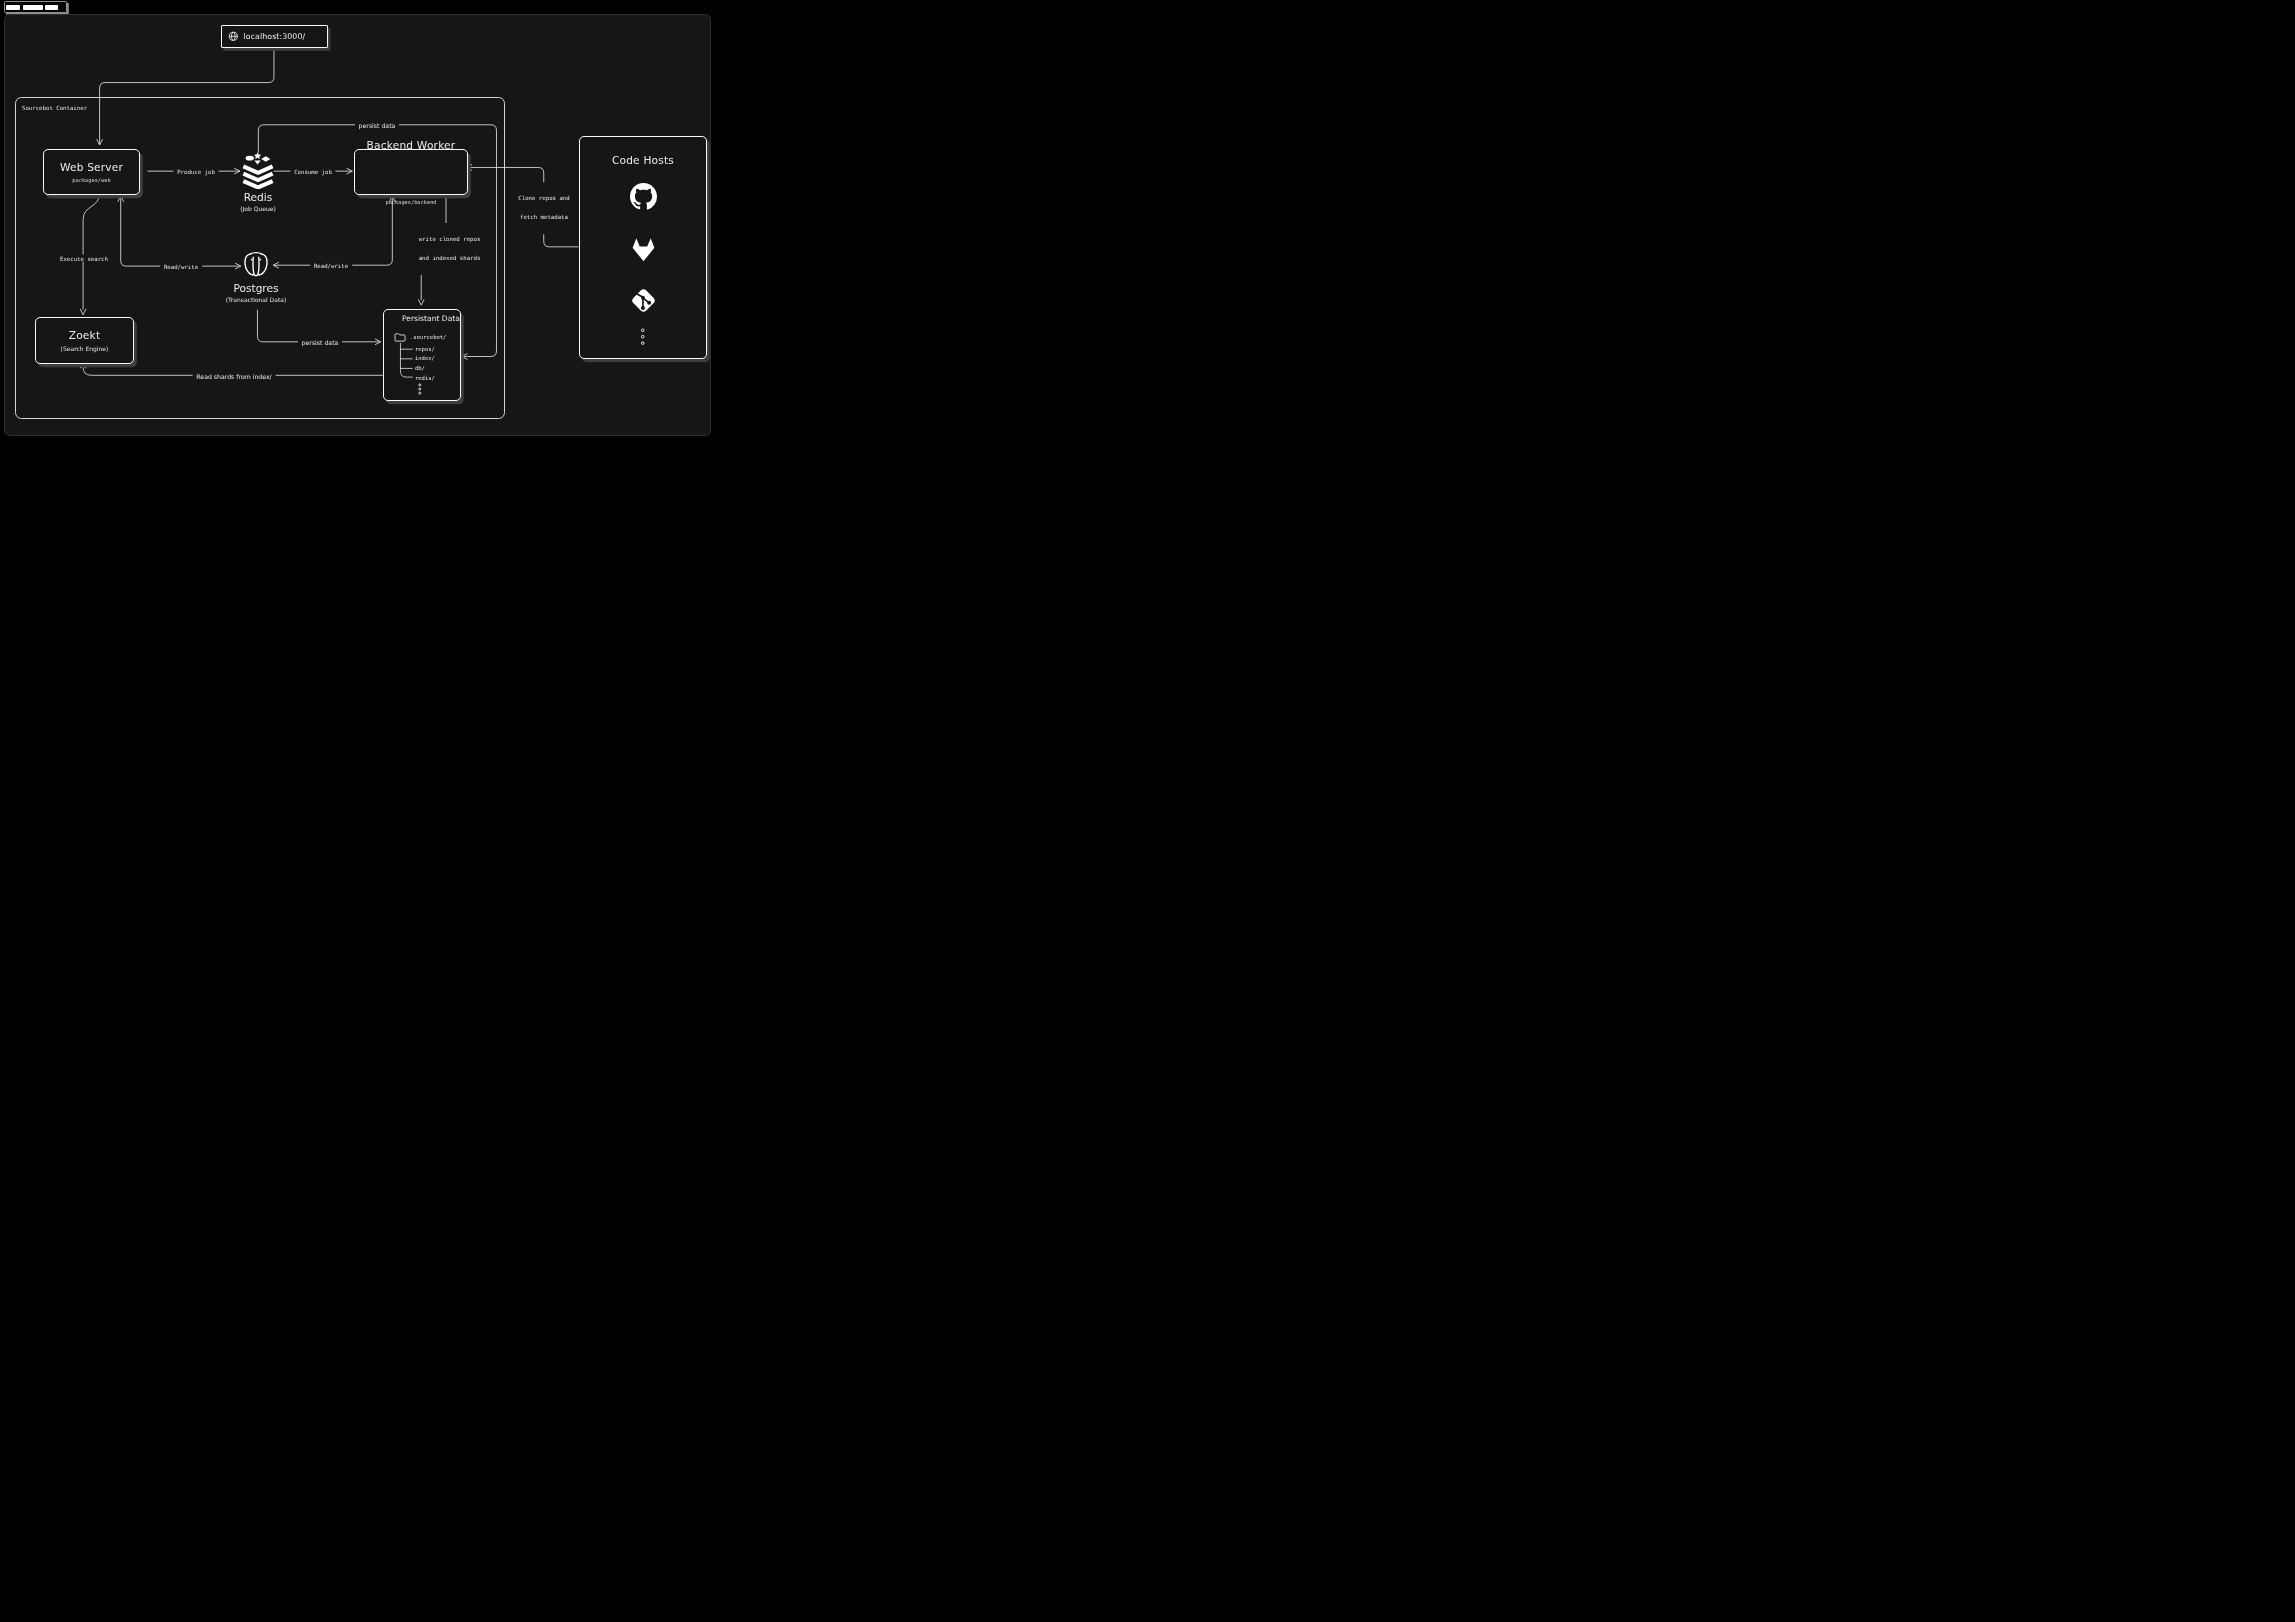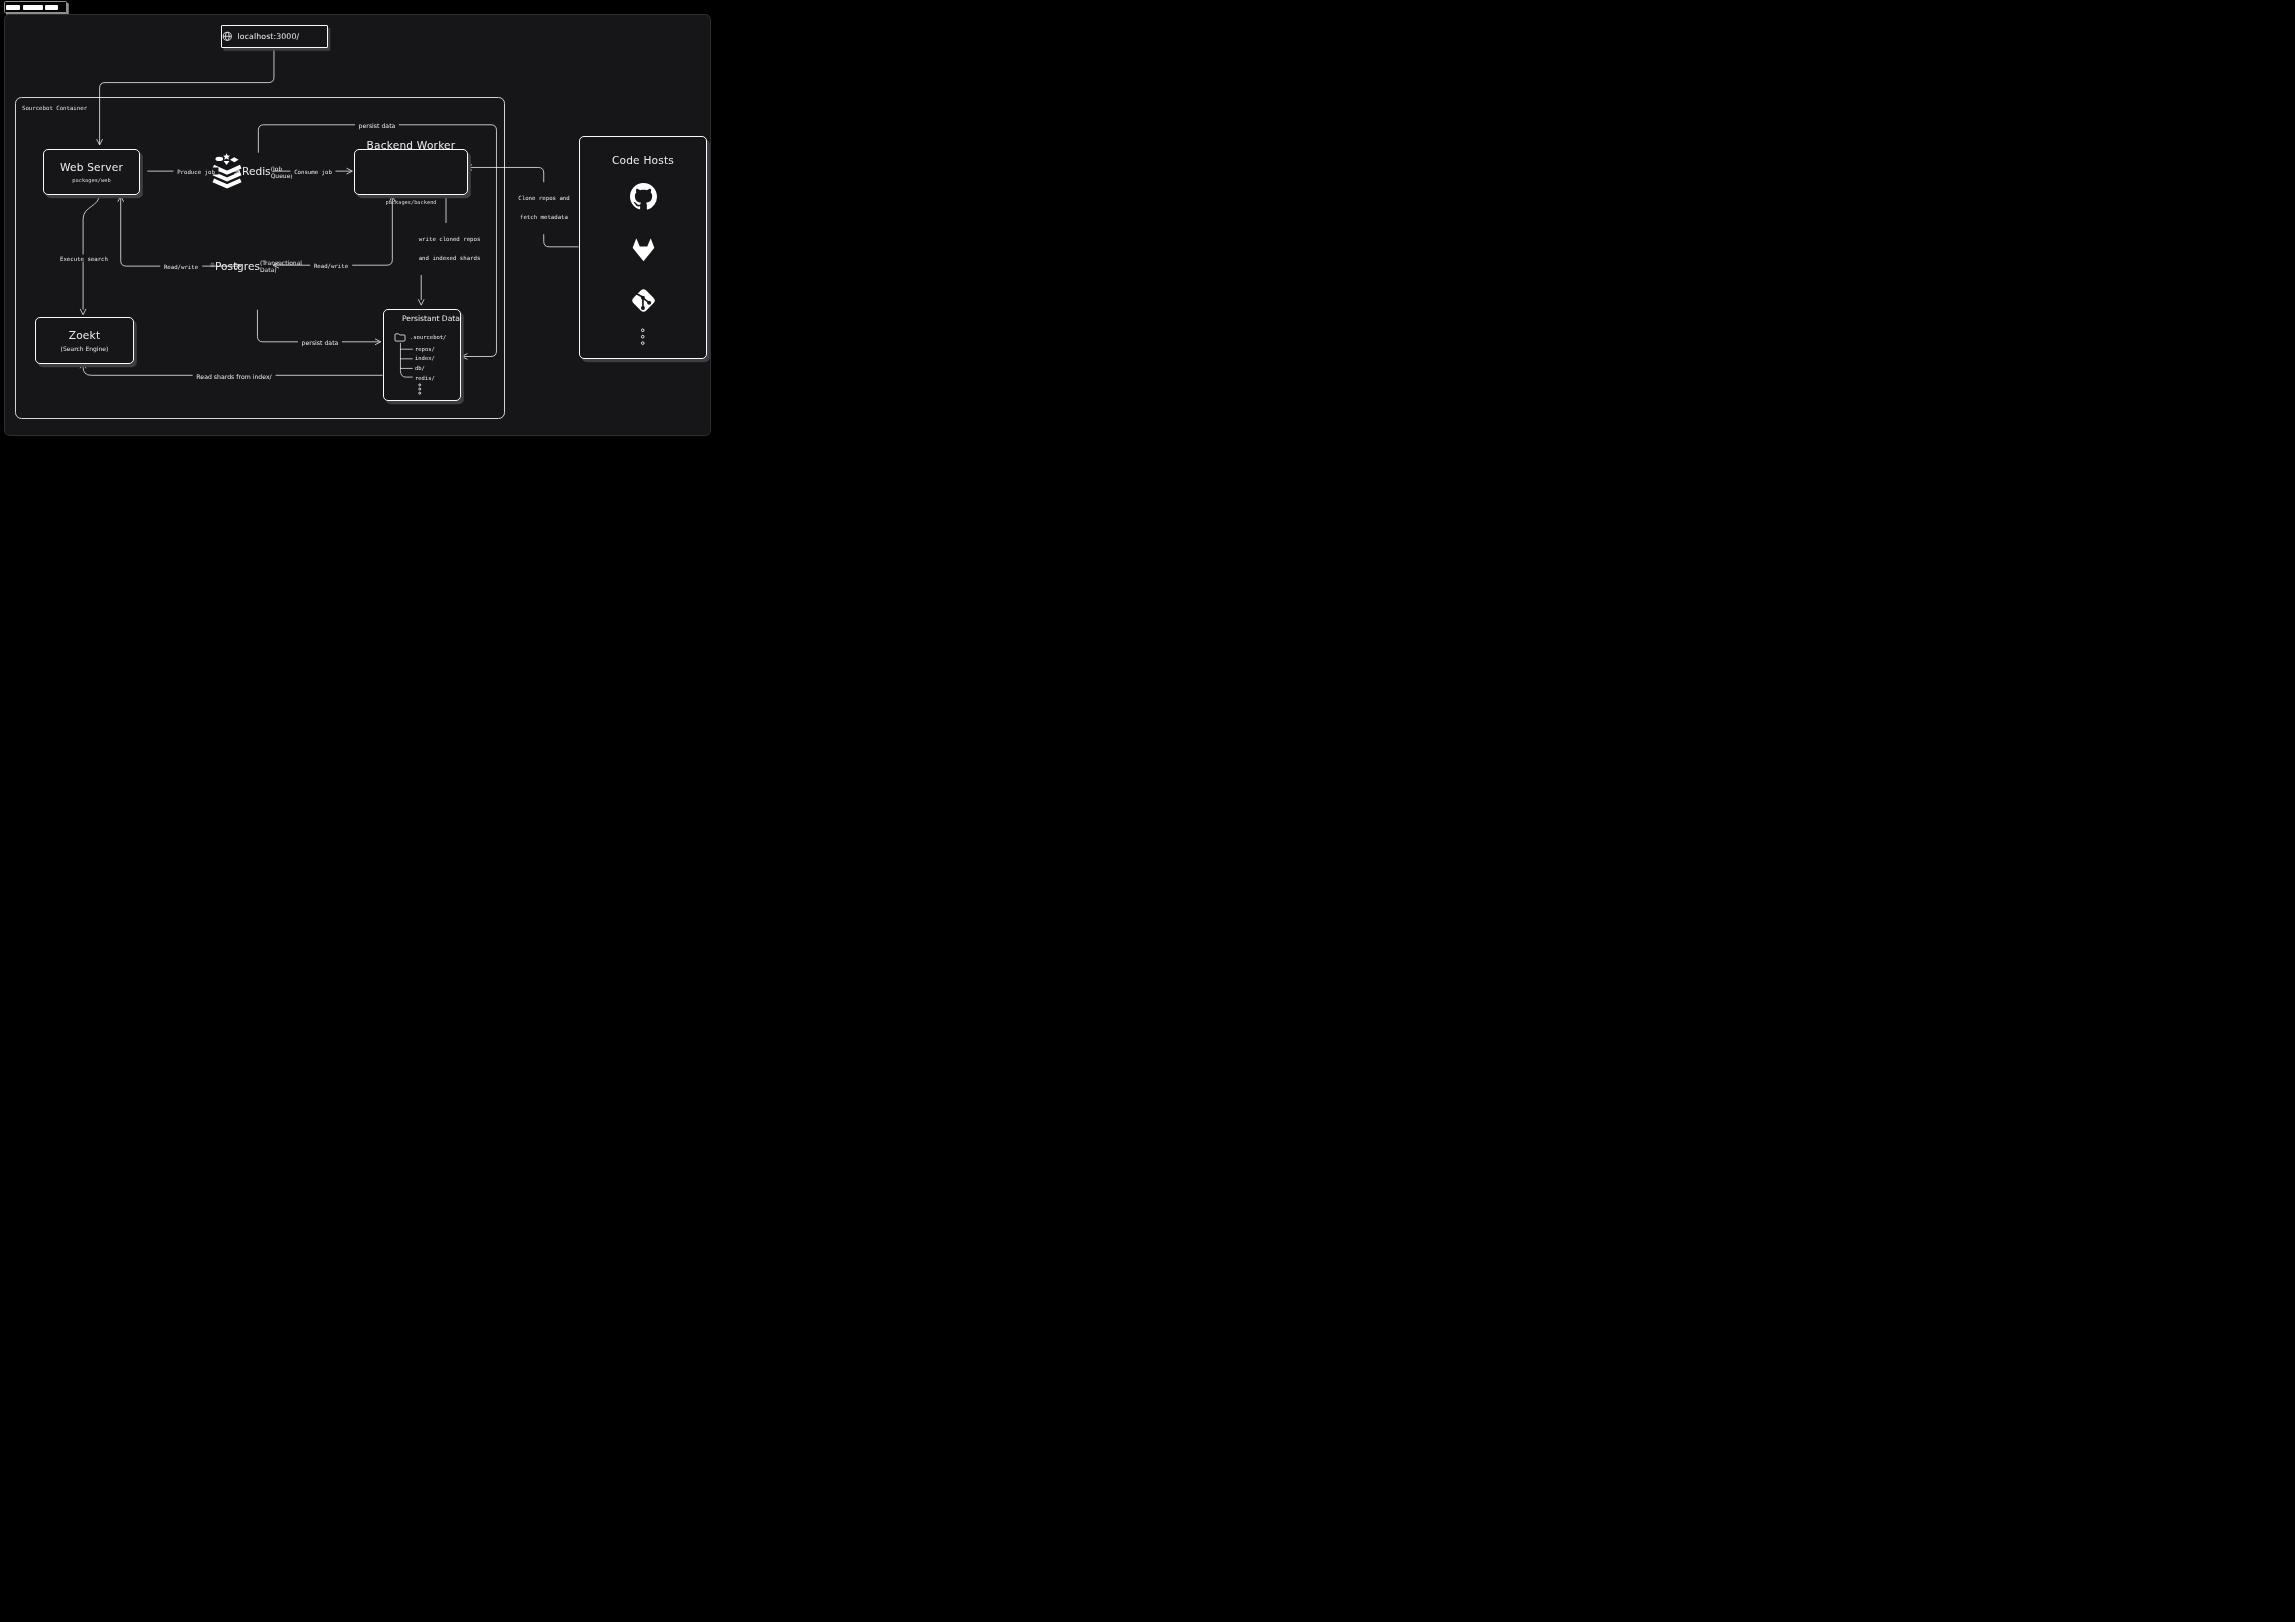--- a/index.html
+++ b/index.html
@@ -6,40 +6,40 @@
   #stage{position:relative;width:714px;height:440px;background:#000;overflow:hidden;
          font-family:"DejaVu Sans",sans-serif;color:#ececec;}
   .panel{position:absolute;left:3.7px;top:13.8px;width:705px;height:420px;background:#161618;
          border:0.9px solid #2f2f33;border-radius:5.5px;}
   
   .node{position:absolute;background:#161618;border:1.1px solid #fafafa;border-radius:5px;
         box-shadow:2.8px 3.2px 0 #3d3d42;display:flex;flex-direction:column;align-items:center;justify-content:center;}
   .node .title{font-size:10.6px;letter-spacing:0.2px;color:#ececec;}
   .node .sub-mono{font-family:"DejaVu Sans Mono",monospace;font-size:5.3px;color:#d8d8dc;margin-top:3.2px;}
   .node .sub-hand{font-size:6px;color:#e4e4e7;margin-top:3.2px;}
-  .freegroup{position:absolute;display:flex;align-items:center;}
+  .freegroup{position:absolute;display:flex;flex-direction:column;align-items:center;}
   .freegroup .title{font-size:10.6px;color:#ececec;margin-top:1.8px;}
   .freegroup .sub-hand{font-size:6px;color:#e4e4e7;margin-top:2.3px;}
   .container-box{position:absolute;left:15px;top:97px;width:488px;height:320px;
                  border:0.9px solid #d4d4d8;border-radius:6.4px;}
   .container-label{position:absolute;left:6px;top:6.9px;font-family:"DejaVu Sans Mono",monospace;
                    font-size:5.7px;color:#e4e4e7;}
   .wires{position:absolute;left:0;top:0;pointer-events:none;}
   .wires path{stroke:#f4f4f5;stroke-width:1.7;fill:none;stroke-linecap:round;stroke-linejoin:round;}
   .lbl{position:absolute;transform:translate(-50%,-50%);background:#161618;padding:0.5px 3.7px;
        font-family:"DejaVu Sans Mono",monospace;font-size:5.7px;color:#e8e8ea;white-space:pre;text-align:center;}
   .lbl.hand{font-family:"DejaVu Sans",sans-serif;font-size:6.2px;}
   .lbl.left{transform:none;text-align:left;}
   .lbl .ln{line-height:7.3px;}
   
   .tree-text{position:absolute;font-family:"DejaVu Sans Mono",monospace;font-size:5.5px;color:#e8e8ea;}
   
   .urlbar{position:absolute;left:221px;top:25px;width:107px;height:23px;background:#161618;
           border:1.1px solid #fafafa;border-radius:1px;box-shadow:2.3px 2.8px 0 #3d3d42;
-          display:flex;align-items:center;gap:5px;padding-left:0;box-sizing:border-box;}
+          display:flex;align-items:center;gap:5px;padding-left:6px;box-sizing:border-box;}
   .urlbar .url{font-size:7.8px;color:#f1f1f3;letter-spacing:0.1px;}
   
   .chrome{position:absolute;left:3.7px;top:1.4px;width:61px;height:10px;background:#050505;
           border:1.4px solid #8f8f8f;border-radius:1.4px;box-shadow:1.8px 1.8px 0 #8f8f8f;}
   .chrome .blk{position:absolute;background:#fff;border-radius:0.9px;}
 </style>
 </head>
 <body>
 
 <div id="stage">

